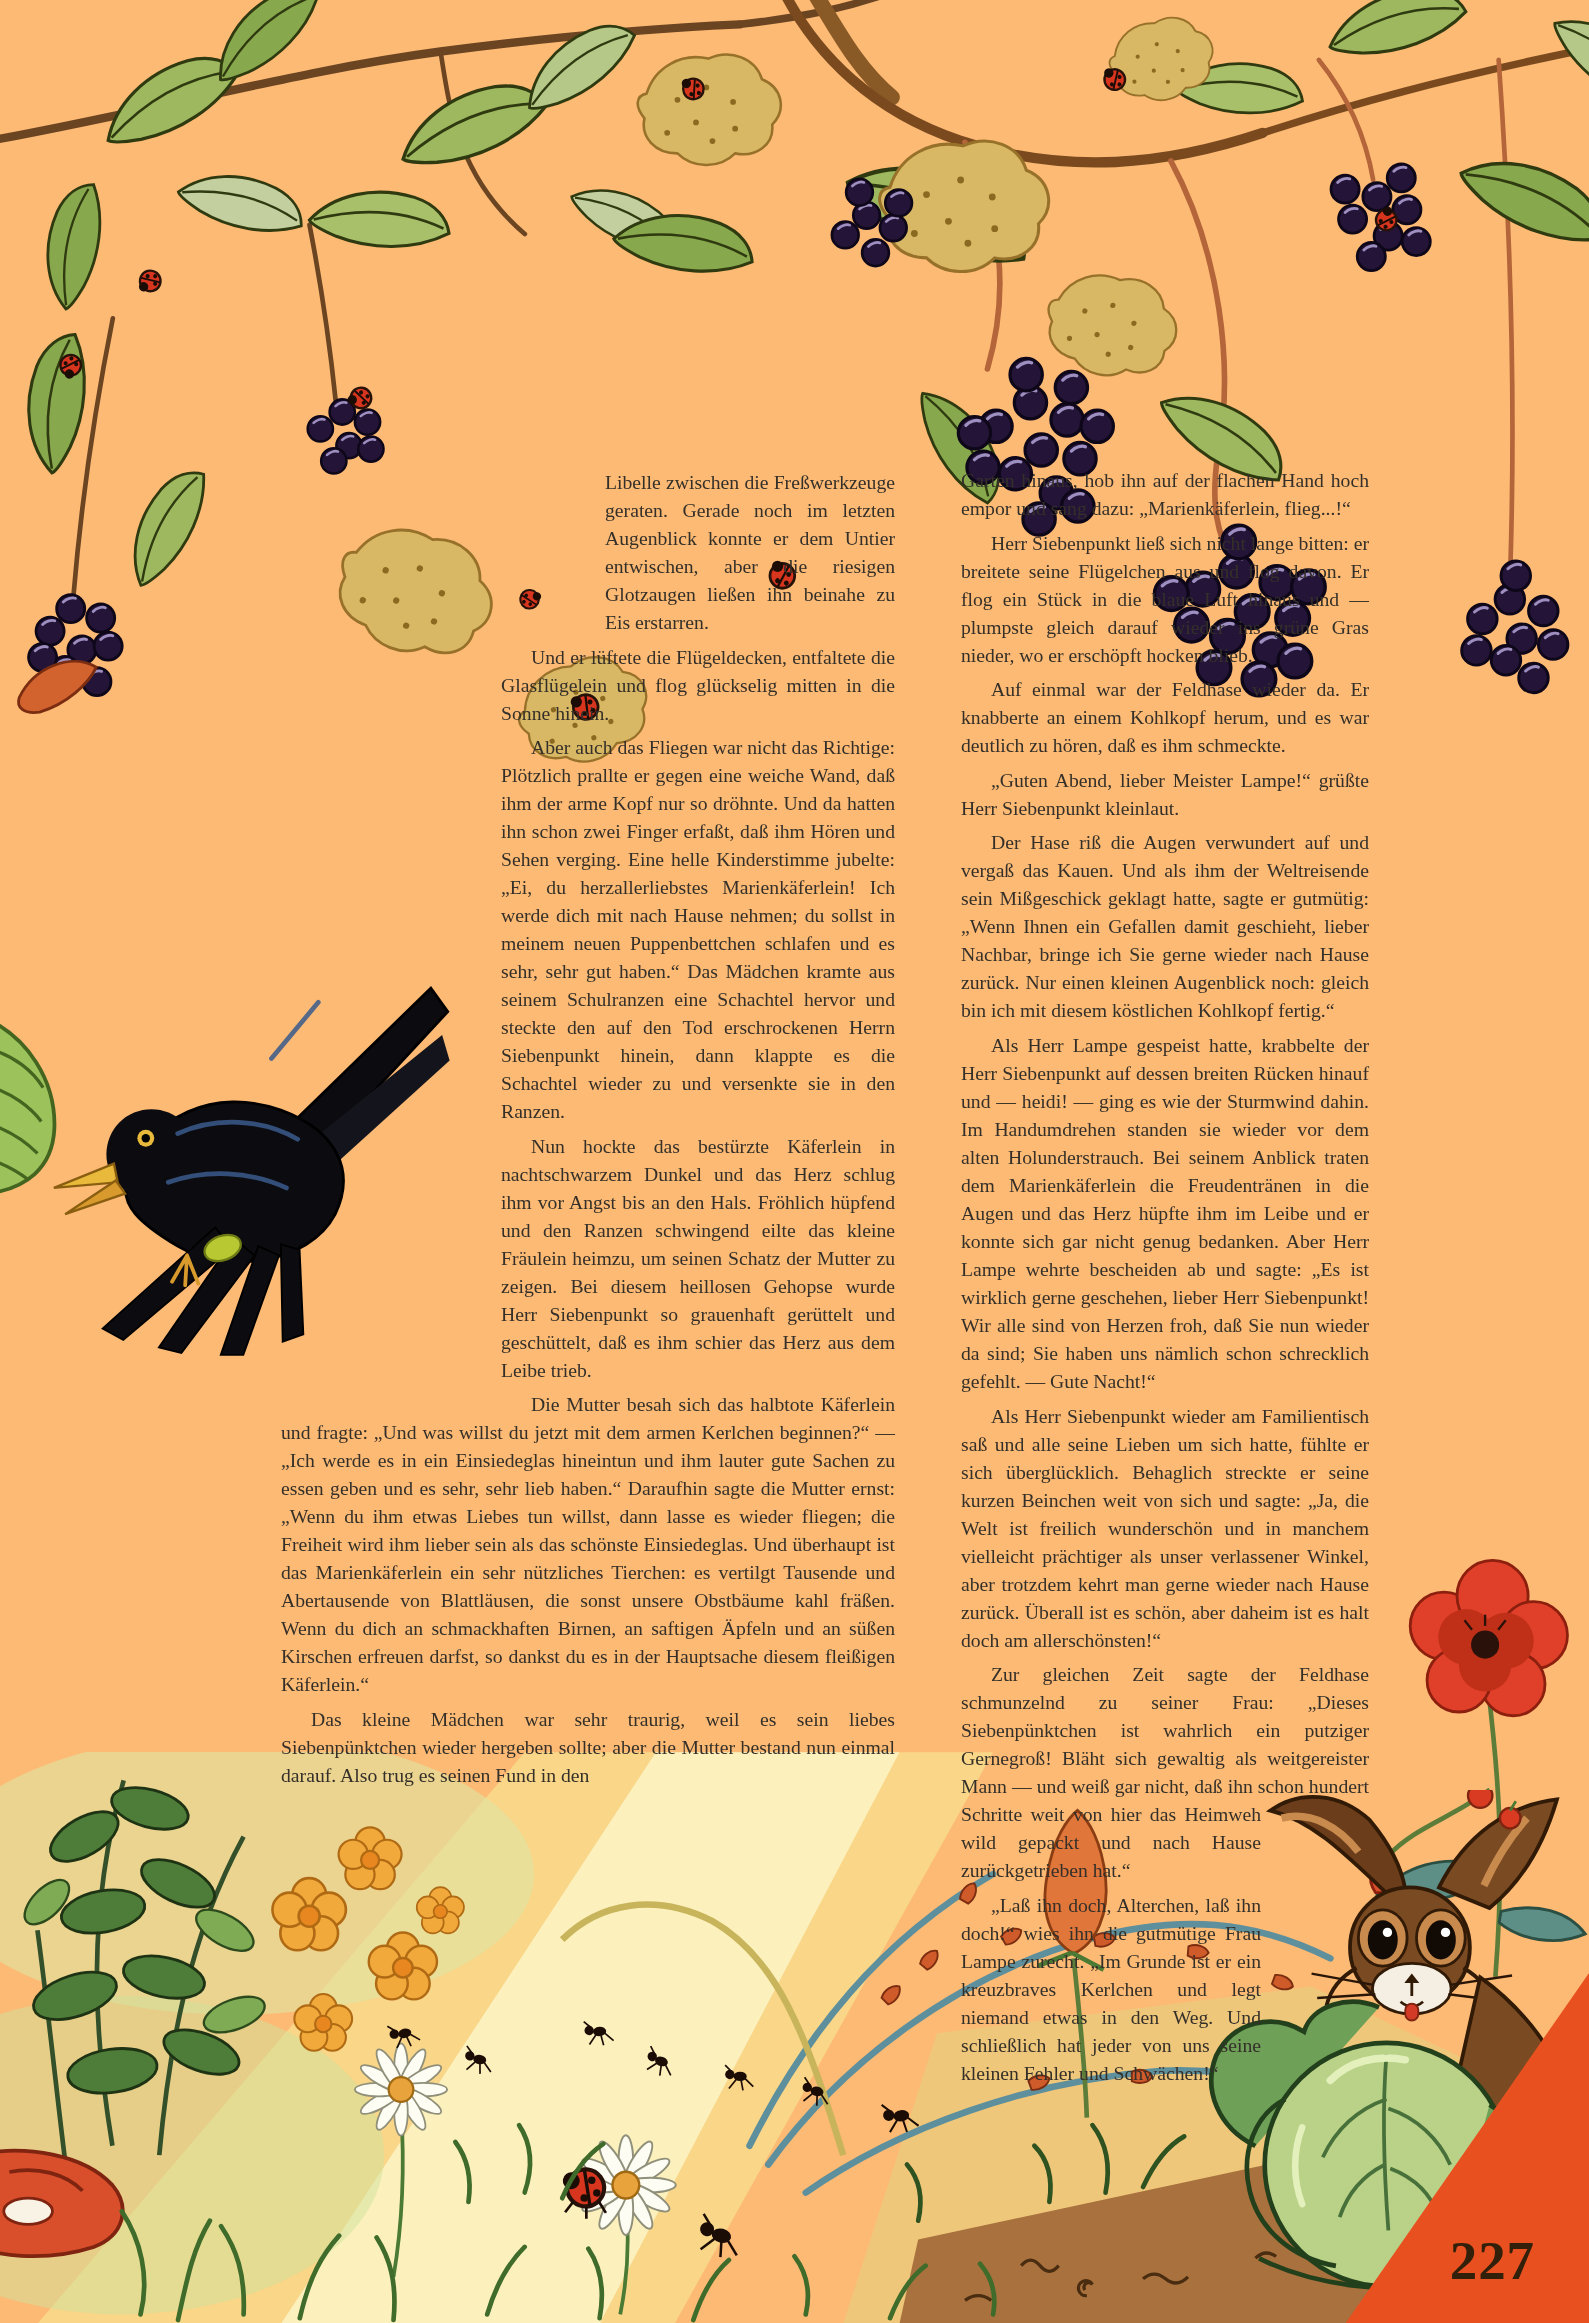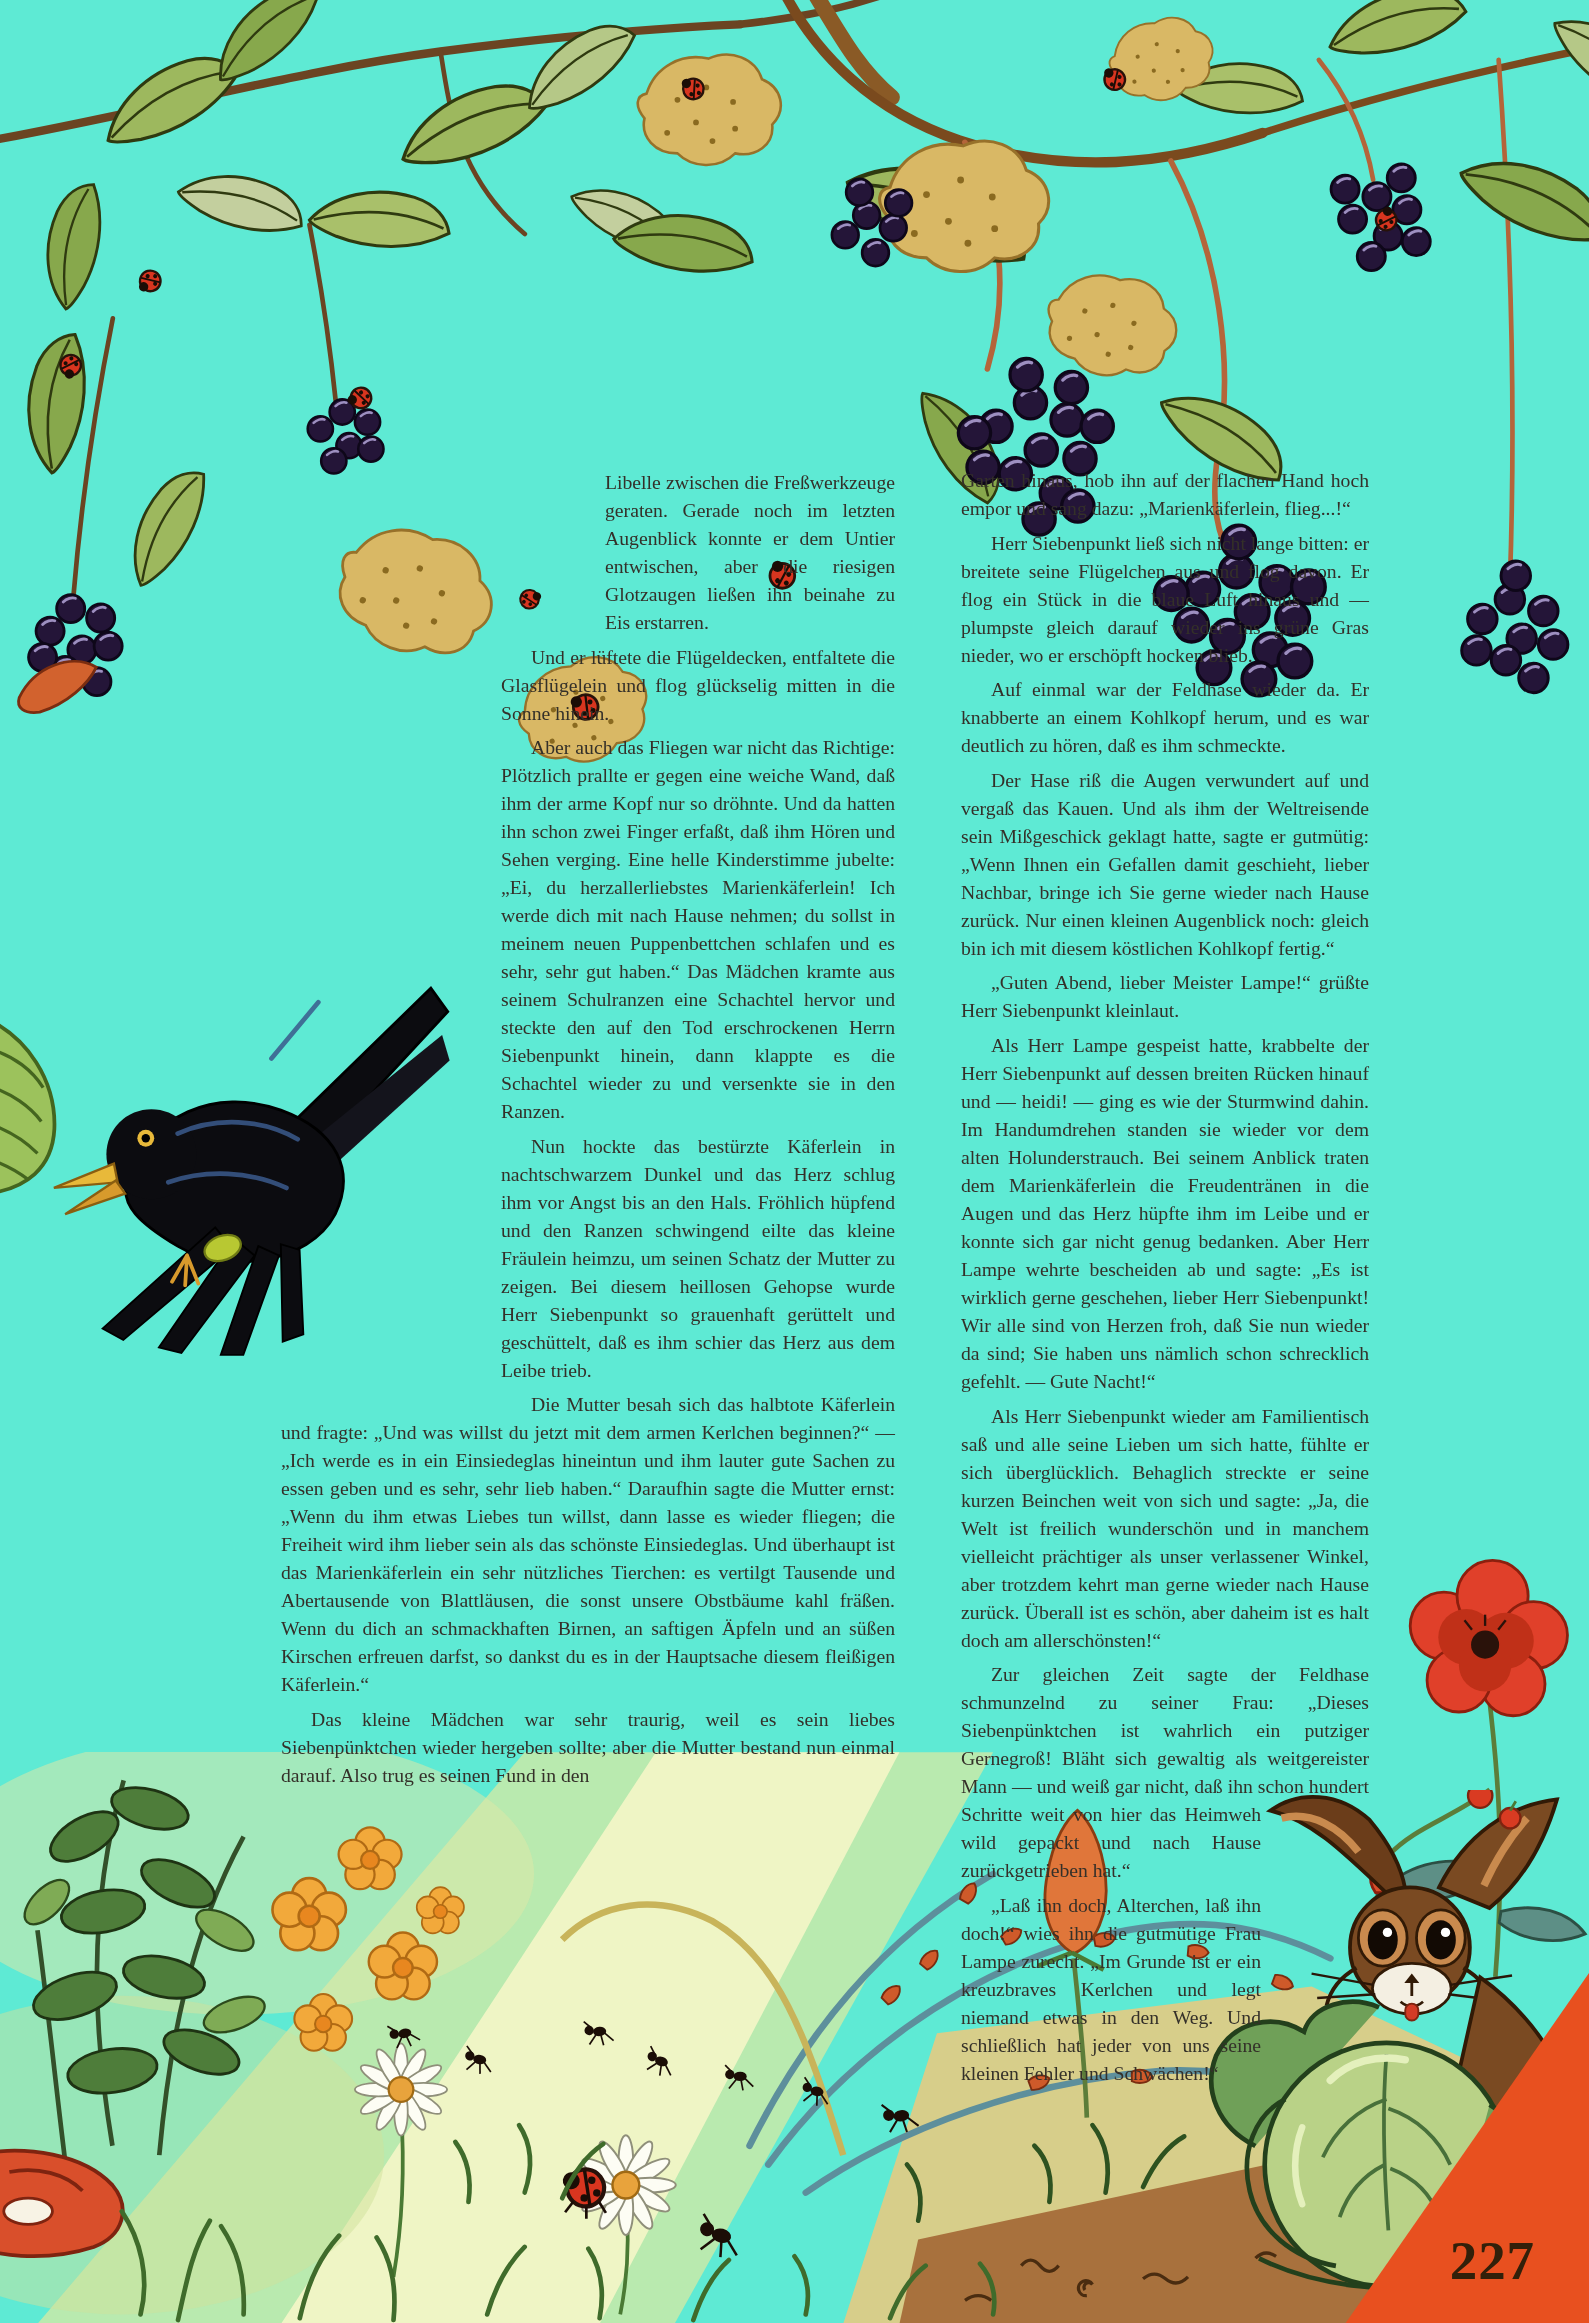--- a/index.html
+++ b/index.html
@@ -1,16 +1,16 @@
 <!DOCTYPE html>
 <html style="font-size:15px"><head>
 <meta charset="utf-8">
 <style>
   html,body{margin:0;padding:0;}
-  .page{position:relative;width:1589px;height:2324px;background:#5eead4;overflow:hidden;
+  .page{position:relative;width:1589px;height:2324px;background:#fdba74;overflow:hidden;
         font-family:"Liberation Serif","DejaVu Serif",serif;color:#343029;}
   .art{position:absolute;z-index:1;}
   .col{position:absolute;z-index:2;font-size:19.7px;line-height:28px;text-align:justify;}
   .col p{margin:5.6px 0 6.6px 0;}
   .col p.first{margin-top:0;}
   .col p.ind{text-indent:30px;}
   .sp{content:"";}
   .sp-berries{float:left;width:324px;height:141px;}
   .sp-bird{float:left;clear:left;width:220px;height:440px;margin-top:347px;}
   .sp-poppy1{float:right;width:192px;height:197px;margin-top:1157px;}
@@ -520,22 +520,22 @@
     <p class="ind">Die Mutter besah sich das halbtote Käferlein und fragte: „Und was willst du jetzt mit dem armen Kerlchen beginnen?“ — „Ich werde es in ein Einsiedeglas hineintun und ihm lauter gute Sachen zu essen geben und es sehr, sehr lieb haben.“ Daraufhin sagte die Mutter ernst: „Wenn du ihm etwas Liebes tun willst, dann lasse es wieder fliegen; die Freiheit wird ihm lieber sein als das schönste Einsiedeglas. Und überhaupt ist das Marienkäferlein ein sehr nützliches Tierchen: es vertilgt Tausende und Abertausende von Blattläusen, die sonst unsere Obstbäume kahl fräßen. Wenn du dich an schmackhaften Birnen, an saftigen Äpfeln und an süßen Kirschen erfreuen darfst, so dankst du es in der Hauptsache diesem fleißigen Käferlein.“</p>
     <p class="ind">Das kleine Mädchen war sehr traurig, weil es sein liebes Siebenpünktchen wieder hergeben sollte; aber die Mutter bestand nun einmal darauf. Also trug es seinen Fund in den</p>
   </div>
 
   <div class="col col-right">
     <div class="sp sp-poppy1"></div>
     <div class="sp sp-poppy2"></div>
     <p class="first">Garten hinaus, hob ihn auf der flachen Hand hoch empor und sang dazu: „Marienkäferlein, flieg...!“</p>
     <p class="ind">Herr Siebenpunkt ließ sich nicht lange bitten: er breitete seine Flügelchen aus und flog davon. Er flog ein Stück in die blaue Luft hinaus und — plumpste gleich darauf wieder ins grüne Gras nieder, wo er erschöpft hocken blieb.</p>
     <p class="ind">Auf einmal war der Feldhase wieder da. Er knabberte an einem Kohlkopf herum, und es war deutlich zu hören, daß es ihm schmeckte.</p>
+    <p class="ind">„Guten Abend, lieber Meister Lampe!“ grüßte Herr Siebenpunkt kleinlaut.</p>
     <p class="ind">Der Hase riß die Augen verwundert auf und vergaß das Kauen. Und als ihm der Weltreisende sein Mißgeschick geklagt hatte, sagte er gutmütig: „Wenn Ihnen ein Gefallen damit geschieht, lieber Nachbar, bringe ich Sie gerne wieder nach Hause zurück. Nur einen kleinen Augenblick noch: gleich bin ich mit diesem köstlichen Kohlkopf fertig.“</p>
-    <p class="ind">„Guten Abend, lieber Meister Lampe!“ grüßte Herr Siebenpunkt kleinlaut.</p>
     <p class="ind">Als Herr Lampe gespeist hatte, krabbelte der Herr Siebenpunkt auf dessen breiten Rücken hinauf und — heidi! — ging es wie der Sturmwind dahin. Im Handumdrehen standen sie wieder vor dem alten Holunderstrauch. Bei seinem Anblick traten dem Marienkäferlein die Freudentränen in die Augen und das Herz hüpfte ihm im Leibe und er konnte sich gar nicht genug bedanken. Aber Herr Lampe wehrte bescheiden ab und sagte: „Es ist wirklich gerne geschehen, lieber Herr Siebenpunkt! Wir alle sind von Herzen froh, daß Sie nun wieder da sind; Sie haben uns nämlich schon schrecklich gefehlt. — Gute Nacht!“</p>
     <p class="ind">Als Herr Siebenpunkt wieder am Familientisch saß und alle seine Lieben um sich hatte, fühlte er sich überglücklich. Behaglich streckte er seine kurzen Beinchen weit von sich und sagte: „Ja, die Welt ist freilich wunderschön und in manchem vielleicht prächtiger als unser verlassener Winkel, aber trotzdem kehrt man gerne wieder nach Hause zurück. Überall ist es schön, aber daheim ist es halt doch am allerschönsten!“</p>
     <p class="ind">Zur gleichen Zeit sagte der Feldhase schmunzelnd zu seiner Frau: „Dieses Siebenpünktchen ist wahrlich ein putziger Gernegroß! Bläht sich gewaltig als weitgereister Mann — und weiß gar nicht, daß ihn schon hundert Schritte weit von hier das Heimweh wild gepackt und nach Hause zurückgetrieben hat.“</p>
     <p class="ind">„Laß ihn doch, Alterchen, laß ihn doch!“ wies ihn die gutmütige Frau Lampe zurecht. „Im Grunde ist er ein kreuzbraves Kerlchen und legt niemand etwas in den Weg. Und schließlich hat jeder von uns seine kleinen Fehler und Schwächen!“</p>
   </div>
 
   <div class="corner"></div>
   <div class="pagenum">227</div>
 
 </div>

